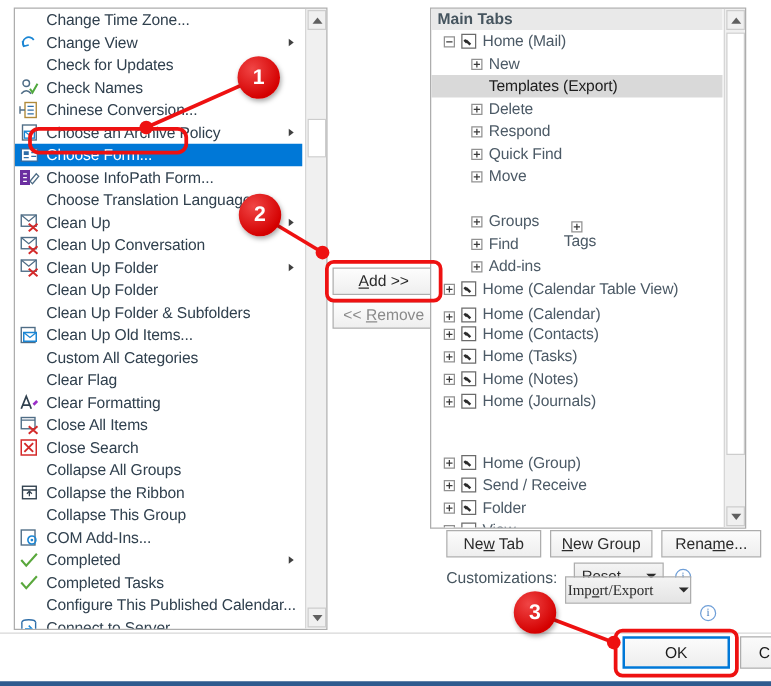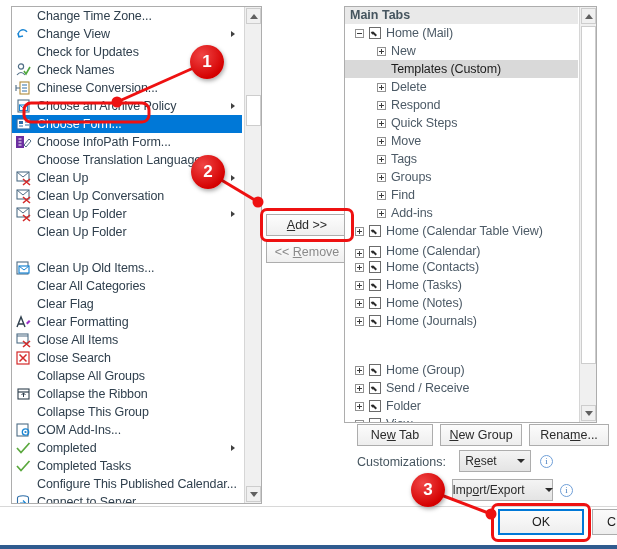--- a/index.html
+++ b/index.html
@@ -378,34 +378,35 @@
           </span>
           <span class="lbl">Clean Up Folder</span>
           <span class="arw"></span>
         </div>
         <div class="lrow">
           <span class="ic"></span>
           <span class="lbl">Clean Up Folder</span>
         </div>
         <div class="lrow">
           <span class="ic"></span>
+          <span class="lbl">Clean Up Folder &amp; Subfolders</span>
         </div>
         <div class="lrow">
           <span class="ic">
             <svg width="17" height="16" viewBox="0 0 17 16" style="position:absolute;left:0;top:0">
               <rect x="2" y="2" width="11" height="12" fill="#fff" stroke="#4f6d86" stroke-width="1.1"></rect>
               <rect x="4" y="6" width="10" height="7" fill="#fff" stroke="#1b86d4" stroke-width="1.2"></rect>
               <path d="M4 6 L9 10 L14 6" fill="none" stroke="#1b86d4" stroke-width="1"></path>
             </svg>
           </span>
           <span class="lbl">Clean Up Old Items...</span>
         </div>
         <div class="lrow">
           <span class="ic"></span>
-          <span class="lbl">Clear All Categories</span>
+          <span class="lbl">Custom All Categories</span>
         </div>
         <div class="lrow">
           <span class="ic"></span>
           <span class="lbl">Clear Flag</span>
         </div>
         <div class="lrow">
           <span class="ic">
             <svg width="17" height="16" viewBox="0 0 17 16" style="position:absolute;left:0;top:0">
               <path d="M2 13 L6 3 L10 13 M3.5 10h5" stroke="#30404e" stroke-width="1.4" fill="none"></path>
               <path d="M11 9 L14 6 L15.5 7.5 L12.5 10.5 Z" fill="#9b30c8"></path>
@@ -520,43 +521,43 @@
           <span class="tlbl">Home (Mail)</span>
         </div>
         <div class="trow" style="padding-left: 5px;">
           <span style="flex: 0 0 27px;"></span>
           <span class="exp plus"></span>
           <span class="tlbl">New</span>
         </div>
         <div class="trow hl" style="padding-left: 5px;">
           <span style="flex: 0 0 27px;"></span>
           <span style="flex: 0 0 14px;"></span>
-          <span class="tlbl">Templates (Custom)</span>
+          <span class="tlbl">Templates (Export)</span>
         </div>
         <div class="trow" style="padding-left: 5px;">
           <span style="flex: 0 0 27px;"></span>
           <span class="exp plus"></span>
           <span class="tlbl">Delete</span>
         </div>
         <div class="trow" style="padding-left: 5px;">
           <span style="flex: 0 0 27px;"></span>
           <span class="exp plus"></span>
           <span class="tlbl">Respond</span>
         </div>
         <div class="trow" style="padding-left: 5px;">
           <span style="flex: 0 0 27px;"></span>
           <span class="exp plus"></span>
-          <span class="tlbl">Quick Steps</span>
+          <span class="tlbl">Quick Find</span>
         </div>
         <div class="trow" style="padding-left: 5px;">
           <span style="flex: 0 0 27px;"></span>
           <span class="exp plus"></span>
           <span class="tlbl">Move</span>
         </div>
-        <div class="trow" style="padding-left: 5px;">
+        <div class="trow" style="padding-left: 5px; flex-direction: column;">
           <span style="flex: 0 0 27px;"></span>
           <span class="exp plus"></span>
           <span class="tlbl">Tags</span>
         </div>
         <div class="trow" style="padding-left: 5px;">
           <span style="flex: 0 0 27px;"></span>
           <span class="exp plus"></span>
           <span class="tlbl">Groups</span>
         </div>
         <div class="trow" style="padding-left: 5px;">
@@ -661,21 +662,21 @@
     <span><span class="u">N</span>ew Group</span>
   </div>
 
   <div class="cust-label" style="left:357px; top:455px;">Customizations:</div>
   <div class="dropbtn" style="left:459px; top:450px; width:72px;">
     <span>R<span class="u">e</span>set</span>
     <span class="caret"></span>
   </div>
   <div class="infoi" style="left:540px; top:455px;">i</div>
 
-  <div class="dropbtn" style="left:452px; top:479px; width:101px;">
+  <div class="dropbtn" style="left:452px; top:461px; width:101px;font-family:Liberation Serif, serif;">
     <span>Imp<span class="u">o</span>rt/Export</span>
     <span class="caret"></span>
   </div>
   <div class="infoi" style="left:560px; top:484px;">i</div>
 
   <div class="footer-sep"></div>
   <div class="okbtn">
     <span>OK</span>
   </div>
   <div class="cancelbtn">

